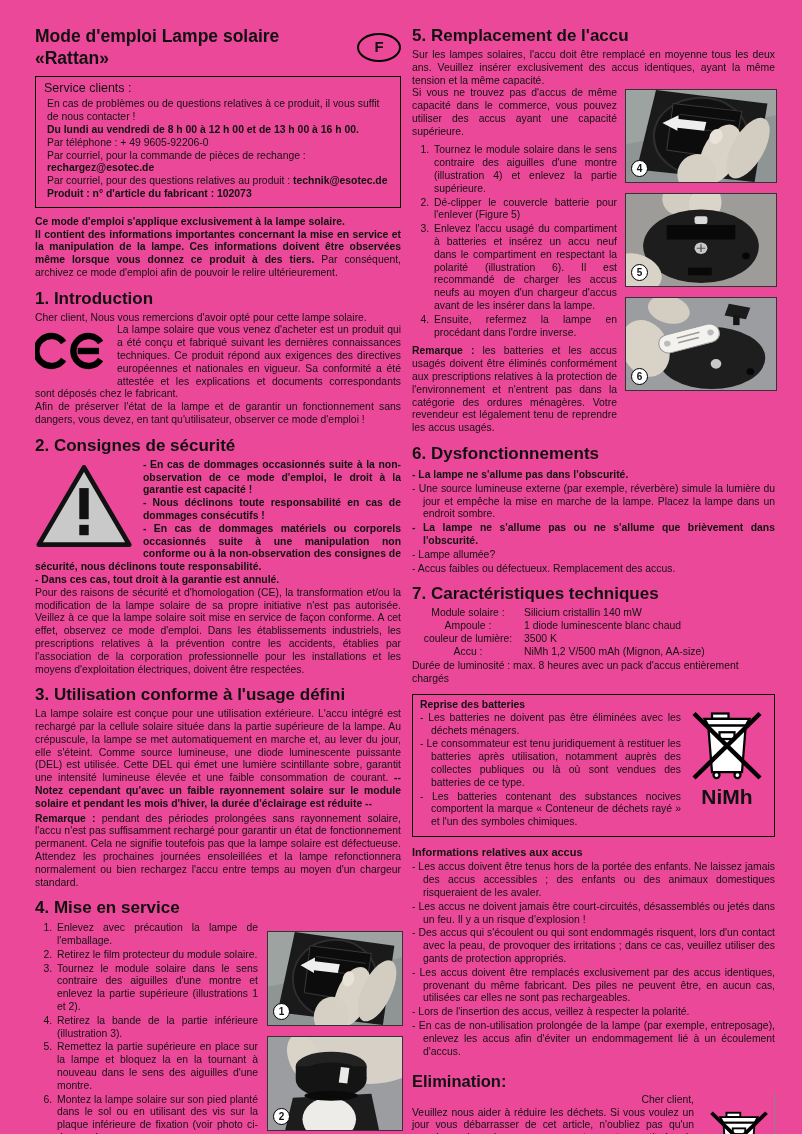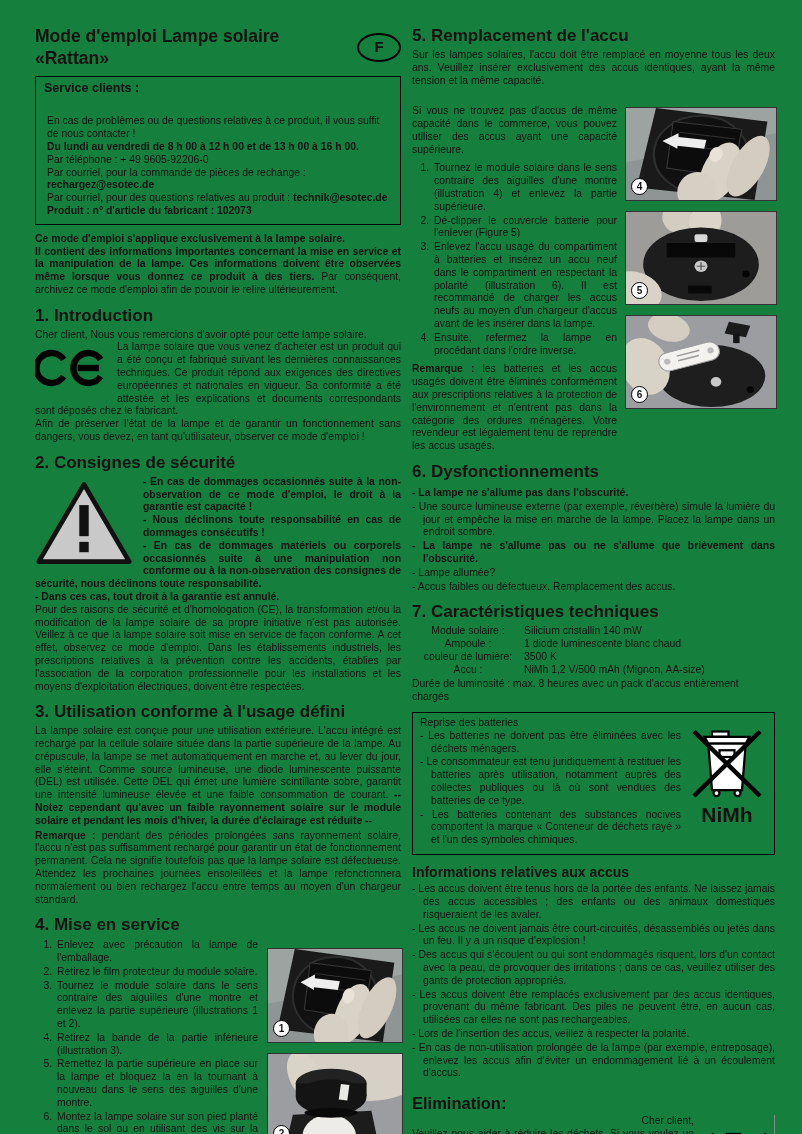--- a/index.html
+++ b/index.html
@@ -1,64 +1,64 @@
 <!DOCTYPE html>
 <html><head>
 <meta charset="utf-8">
 <style>
   html,body{margin:0;padding:0;background:#e8e8e8;}
-  .page{position:relative;width:802px;height:1134px;background:#15803d;margin:0 auto;
+  .page{position:relative;width:802px;height:1134px;background:#ec4899;margin:0 auto;
         font-family:"Liberation Sans","DejaVu Sans",sans-serif;font-size:10.4px;line-height:1.23;
         color:#111;overflow:hidden;}
   .cols{display:flex;gap:11px;padding:26px 27px 0 35px;}
   .col-left{width:366px;flex:none;}
   .col-right{width:363px;flex:none;}
   p{margin:0;text-align:justify;}
   strong{font-weight:bold;}
   h1{font-size:17.5px;margin:0;font-weight:bold;}
   h2{font-size:17px;margin:9px 0 2px;font-weight:bold;}
   h2.first{margin-top:0;}
   .title-row{display:flex;align-items:center;justify-content:space-between;}
   .badge-f{width:40px;height:25px;border:2px solid #000;border-radius:50%;flex:none;
            display:flex;align-items:center;justify-content:center;font-weight:bold;font-size:15px;}
   .service-box{border:1.3px solid #000;margin-top:7px;padding:4px 8px 6px;}
-  .sb-h{font-weight:bold;font-size:12.5px;margin-bottom:19px;}
+  .sb-h{font-weight:normal;font-size:12.5px;margin-bottom:2px;}
   .sb-line{padding-left:3px;text-align:left;}
   .notice{margin-top:8px;}
   .ce-wrap{overflow:visible;}
   .ce-icon{float:left;width:74px;height:48px;margin:3px 8px 2px 0;}
   .warn-icon{float:left;width:98px;height:88px;margin:3px 10px 2px 0;}
   .clear{clear:both;}
   ol{margin:1px 0 0;padding-left:20px;}
   ol li{margin-bottom:1px;text-align:justify;padding-left:2px;}
   .s4-row{display:flex;gap:9px;margin-top:2px;}
   .s4-left{width:223px;flex:none;}
   .s4-photos{width:134px;flex:none;padding-top:10px;}
   .photo{position:relative;width:134px;height:93px;border:1px solid #333;margin-bottom:10px;
          background:#979b99;overflow:hidden;}
   .photo svg{display:block;width:100%;height:100%;}
   .photo-r{width:150px;height:92px;}
   .badge-num{position:absolute;left:5px;bottom:5px;width:15px;height:15px;background:#fff;
              border:1.4px solid #000;border-radius:50%;font-size:10px;font-weight:bold;
              display:flex;align-items:center;justify-content:center;}
-  .s5-row{display:flex;gap:8px;margin-top:18px;}
+  .s5-row{display:flex;gap:8px;margin-top:0;}
   .s5-left{flex:1;}
   .s5-photos{width:150px;flex:none;padding-top:2px;}
   .dash{padding-left:11px;text-indent:-11px;text-align:justify;margin-bottom:1px;}
   .bold{font-weight:bold;}
   .spec{display:flex;}
   .spec-label{width:112px;flex:none;text-align:center;}
   .spec-value{flex:1;text-align:left;}
   .battery-box{border:1.2px solid #000;margin-top:8px;padding:4px 7px 6px;display:flex;gap:6px;}
   .bb-left{flex:1;}
-  .bb-h{font-weight:normal;text-align:left;}
+  .bb-h{font-weight:bold;text-align:left;}
   .bb-right{width:80px;flex:none;display:flex;flex-direction:column;align-items:center;padding-top:8px;}
   .bin-icon{width:72px;height:76px;}
   .bb-chem{font-weight:bold;font-size:21px;margin-top:1px;}
-  .accu-h{font-weight:bold;font-size:14px;margin:9px 0 2px;}
+  .accu-h{font-weight:bold;font-size:11px;margin:9px 0 2px;}
   .elim-h{font-size:16.5px;font-weight:bold;margin:13px 0 2px;}
   .elim-row{display:flex;gap:10px;}
   .elim-text{flex:1;}
   .elim-icon-col{width:70px;flex:none;padding-top:10px;border-right:1px solid #888;
                  display:flex;justify-content:center;align-items:flex-start;}
   .elim-icon-col .bin-icon{width:60px;height:70px;}
   .mt2{margin-top:2px;} .mt6{margin-top:6px;}
 </style>
 </head>
 <body>

